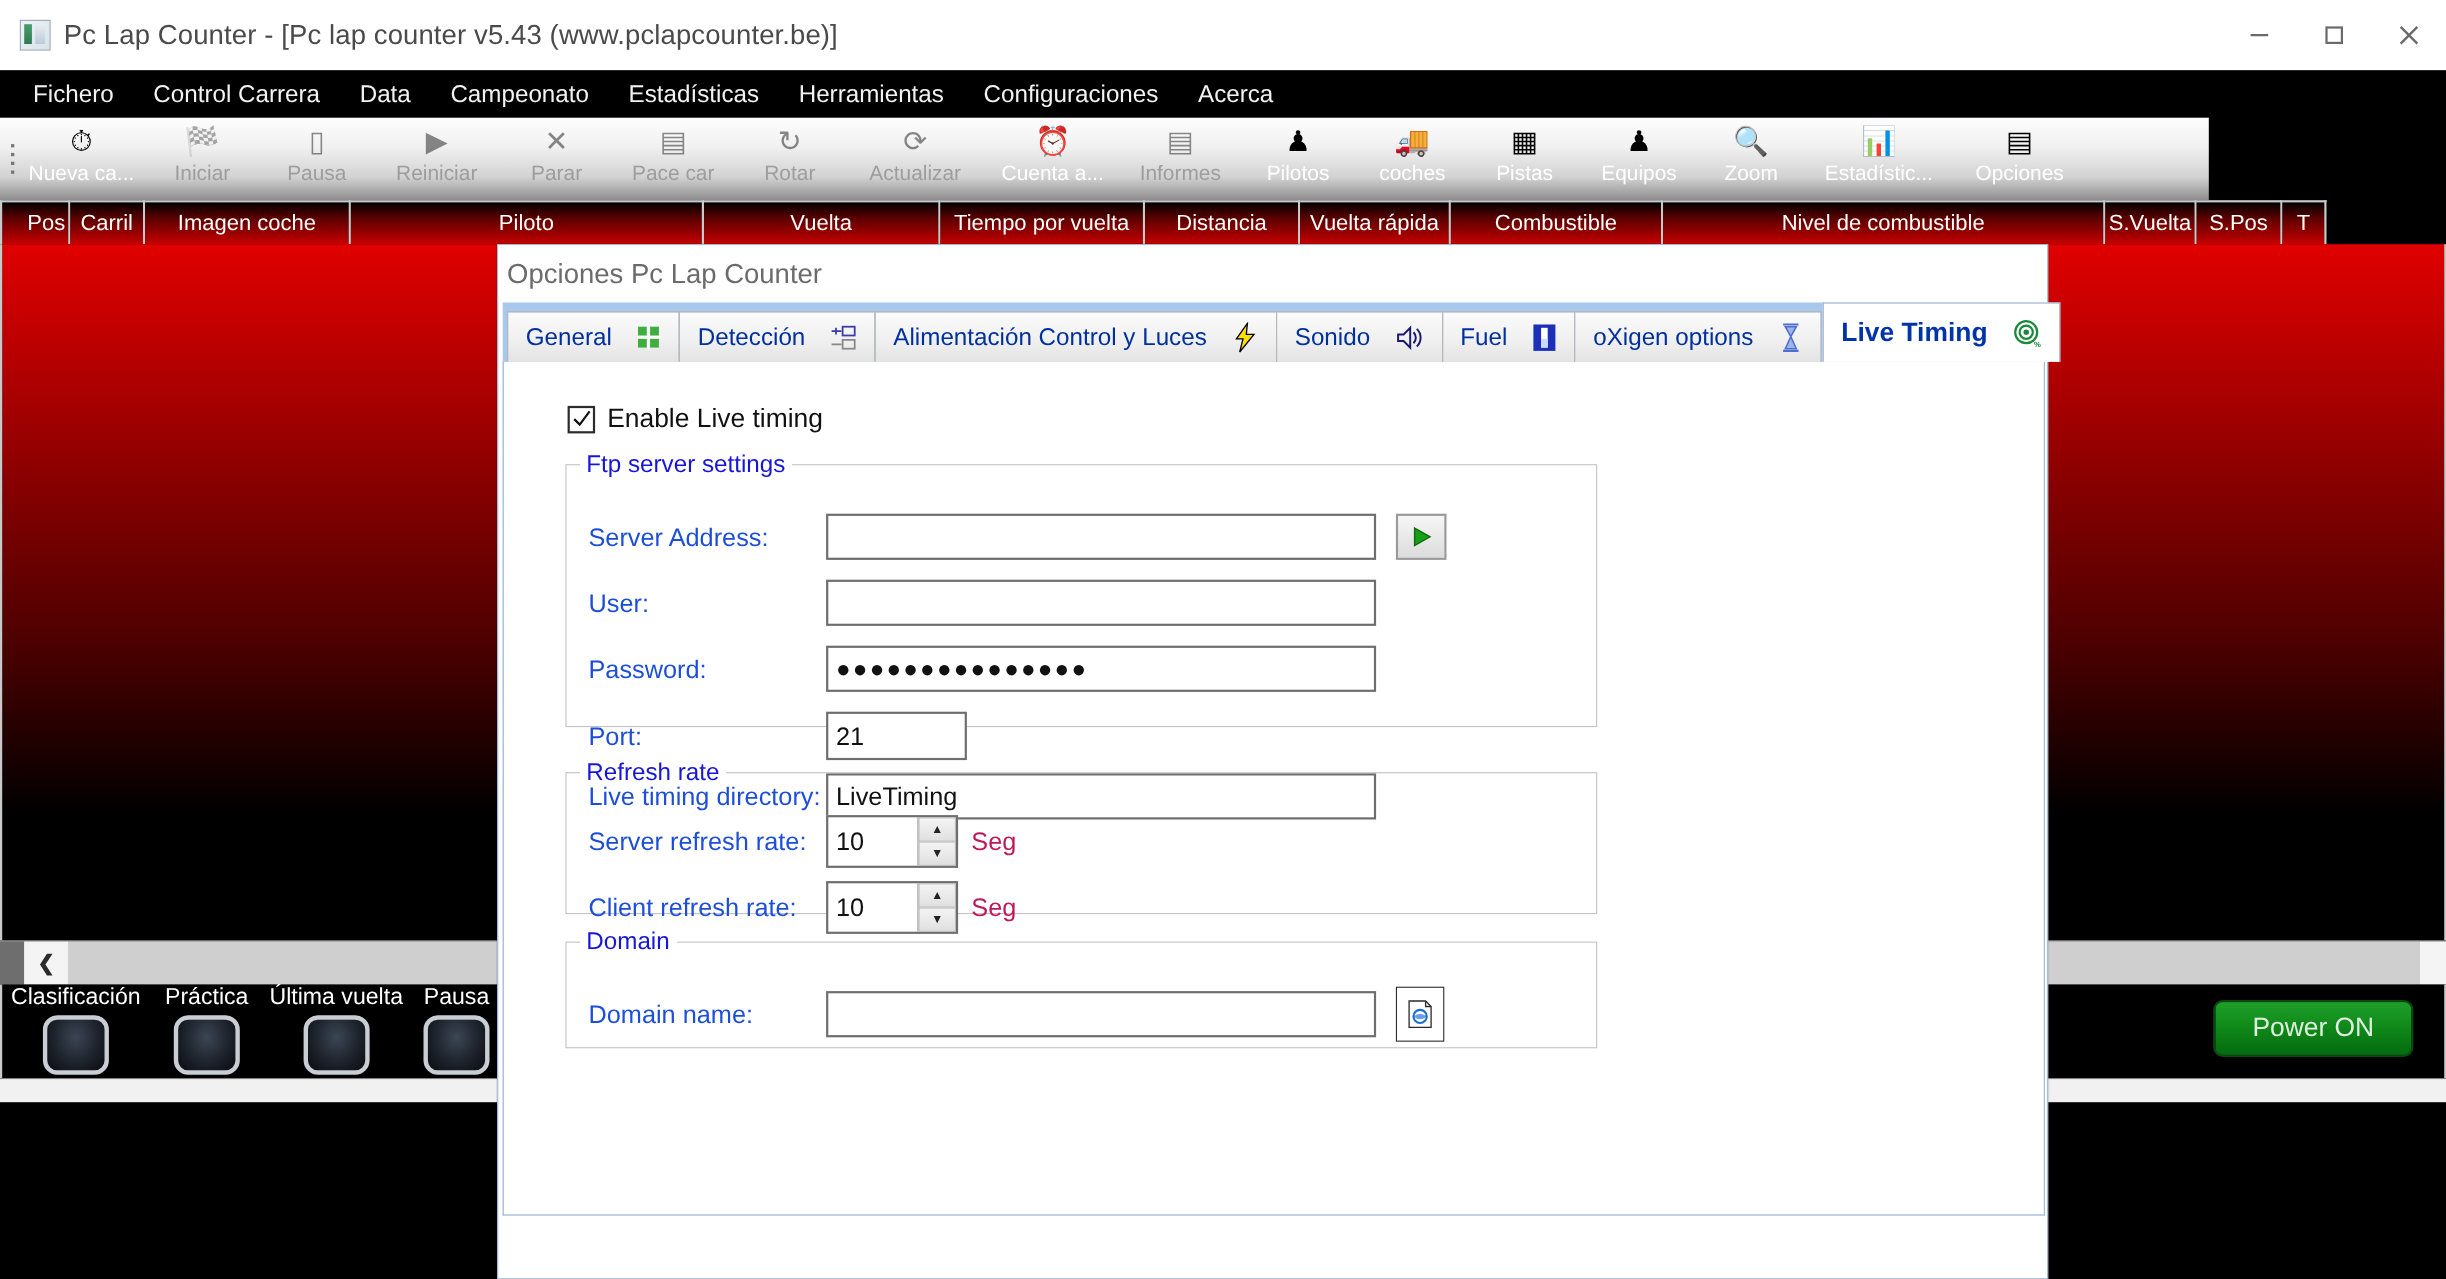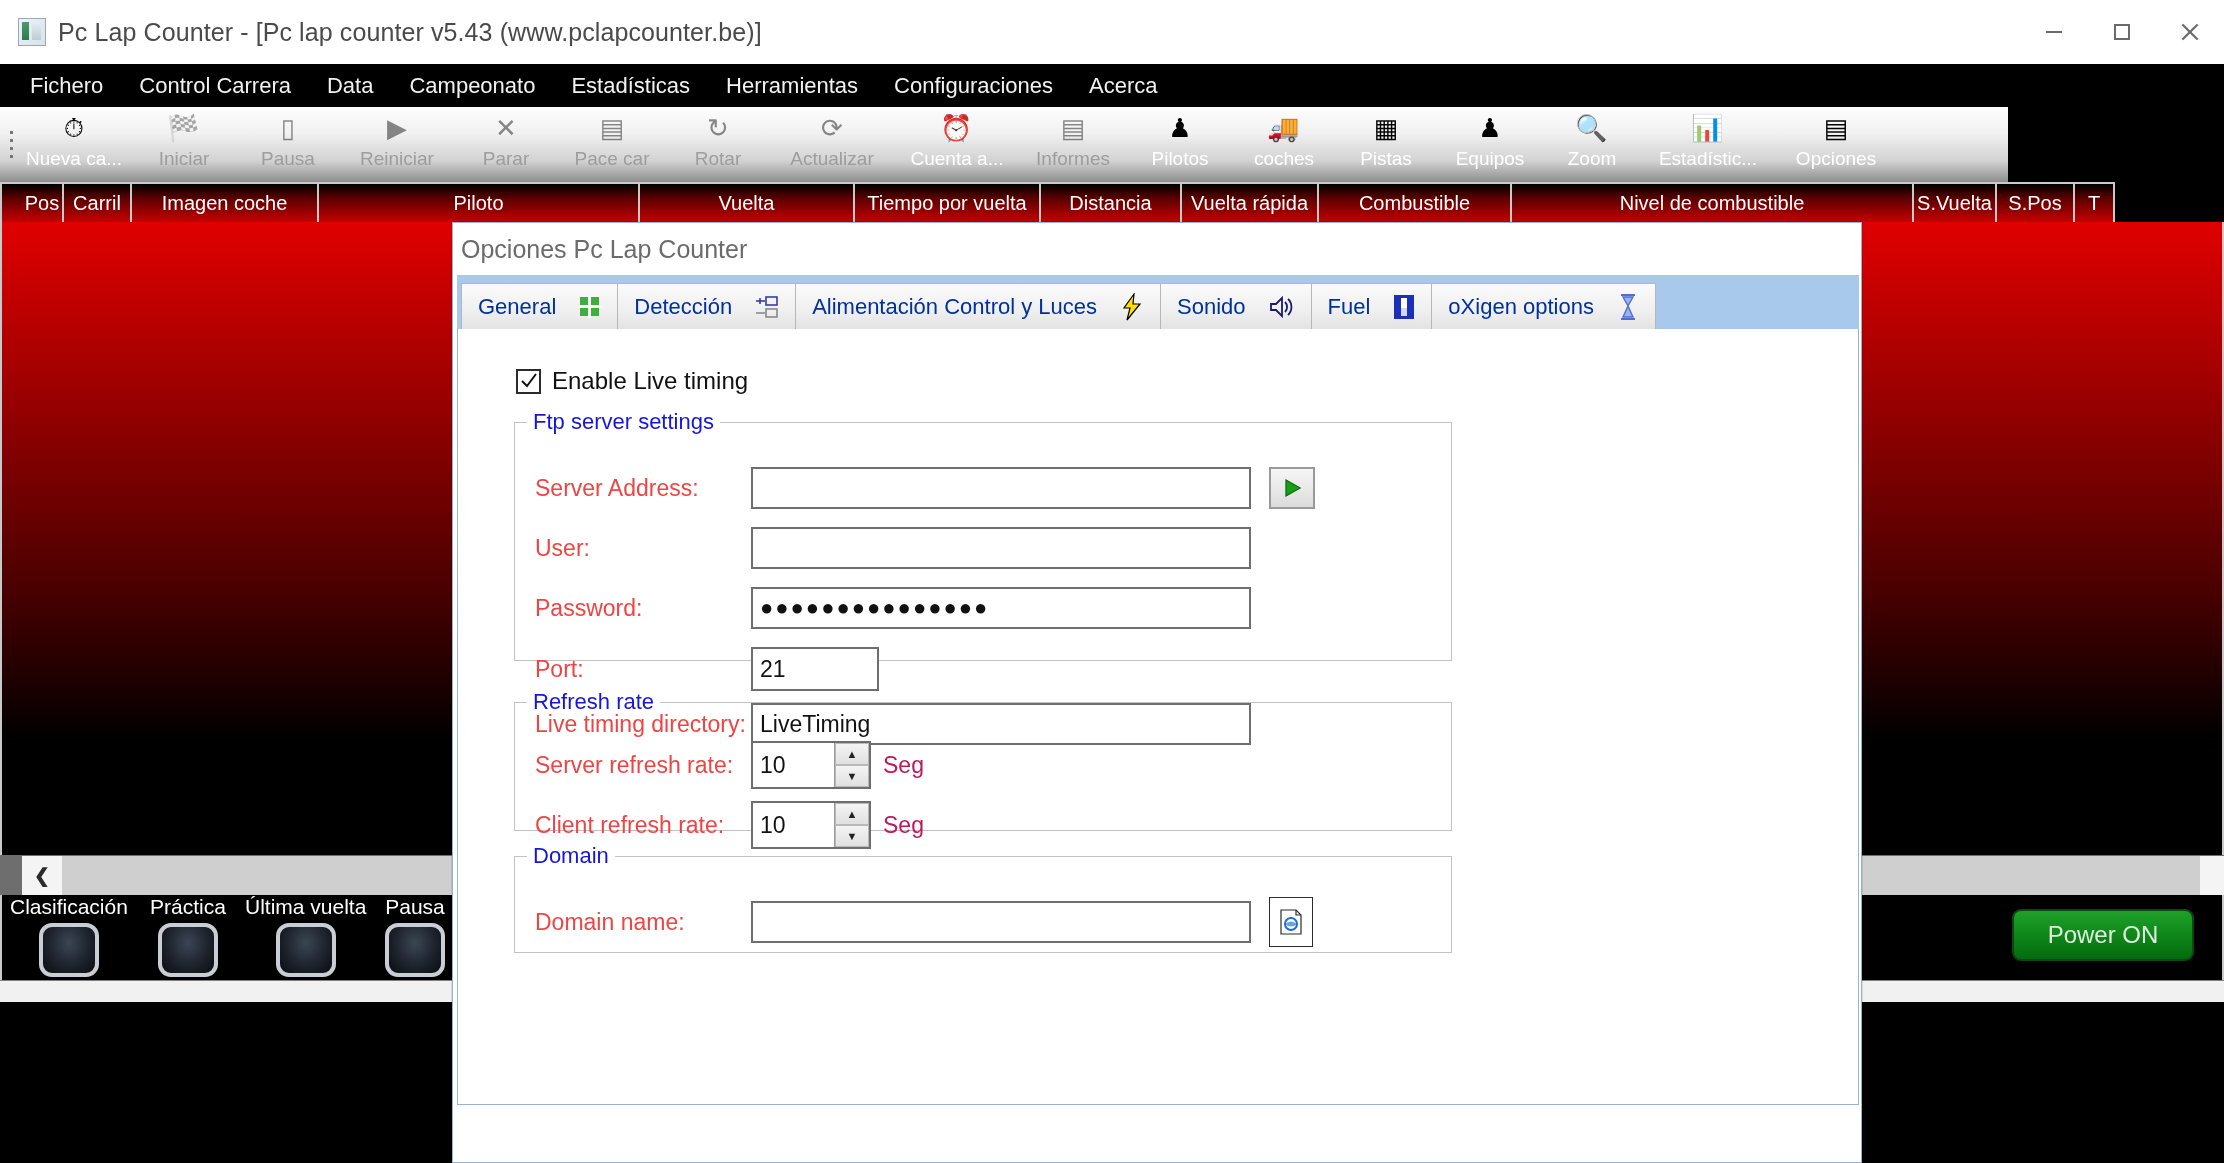--- a/index.html
+++ b/index.html
@@ -191,21 +191,21 @@
   .chklbl{font-size:24px;color:#111;}
 
   fieldset.grp{
     position:absolute;border:1px solid #c3c3c3;margin:0;padding:0;
     box-sizing:border-box;
   }
   fieldset.grp > legend{
     color:#1616d8;font-size:22px;padding:0 6px;margin-left:12px;
   }
   .frow{position:absolute;display:flex;align-items:center;}
-  .flabel{font-size:23px;color:#ef4444;white-space:nowrap;}
+  .flabel{font-size:23px;color:#1d4ed8;white-space:nowrap;}
   .tin{
     border:2px solid #6e6e6e;background:#fff;box-sizing:border-box;
     font-size:23px;color:#111;display:flex;align-items:center;padding-left:7px;
     font-family:"Liberation Sans",sans-serif;
   }
   .dots{letter-spacing:2px;font-size:22px;}
   .iconbtn{
     width:46px;height:42px;border:2px solid #9a9a9a;
     background:linear-gradient(180deg,#f6f6f6,#dcdcdc);
     display:flex;align-items:center;justify-content:center;box-sizing:border-box;
@@ -471,20 +471,31 @@
         <span>oXigen options</span>
         <span class="ti">
           <svg width="22" height="28" viewBox="0 0 22 28">
             <line x1="4" y1="2" x2="18" y2="2" stroke="#4e6fd0" stroke-width="2"></line>
             <line x1="4" y1="26" x2="18" y2="26" stroke="#4e6fd0" stroke-width="2"></line>
             <path d="M6 4 L16 4 L11 13 L16 24 L6 24 L11 13 Z" fill="#9db4e8" stroke="#4e6fd0" stroke-width="1.4"></path>
           </svg>
         </span>
       </div>
 
+      <div class="tab active">
+        <span>Live Timing</span>
+        <span class="ti">
+          <svg width="26" height="26" viewBox="0 0 26 26">
+            <circle cx="12" cy="12" r="10" fill="none" stroke="#1a8a3a" stroke-width="2"></circle>
+            <circle cx="12" cy="12" r="6" fill="none" stroke="#1a8a3a" stroke-width="2"></circle>
+            <circle cx="12" cy="12" r="2.5" fill="#1a8a3a"></circle>
+            <text x="19" y="25" font-size="7" fill="#1a8a3a" font-family="Liberation Sans">%</text>
+          </svg>
+        </span>
+      </div>
     </div>
 
     <div class="tabpage">
 
       <div class="chkrow">
         <span class="chkbox">
           <svg width="18" height="18" viewBox="0 0 18 18">
             <polyline points="2,9 7,14 16,2" fill="none" stroke="#111" stroke-width="2"></polyline>
           </svg>
         </span>

